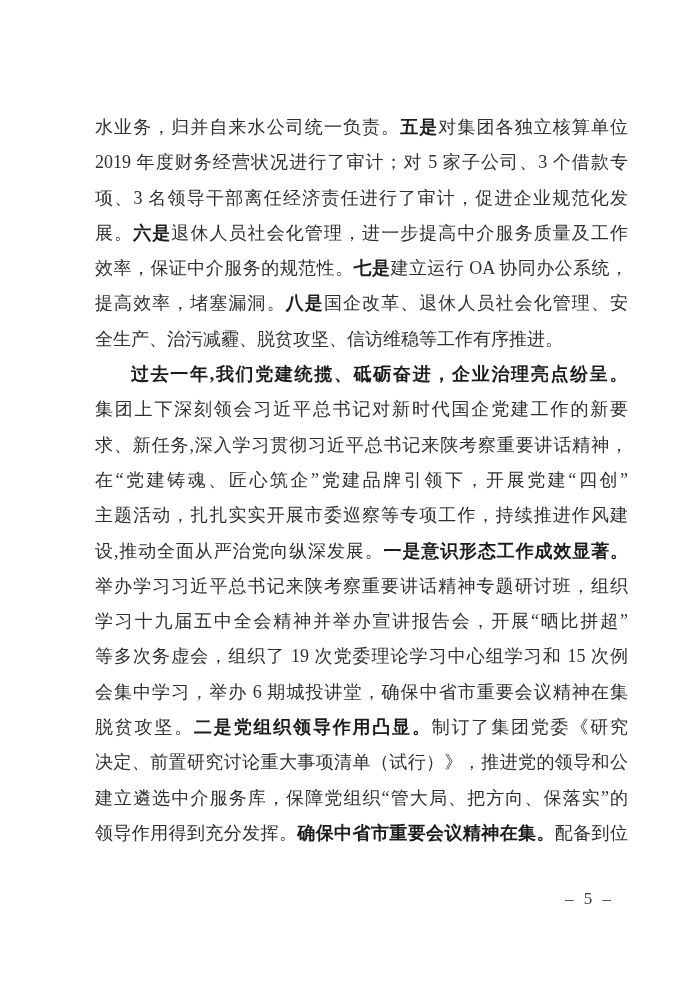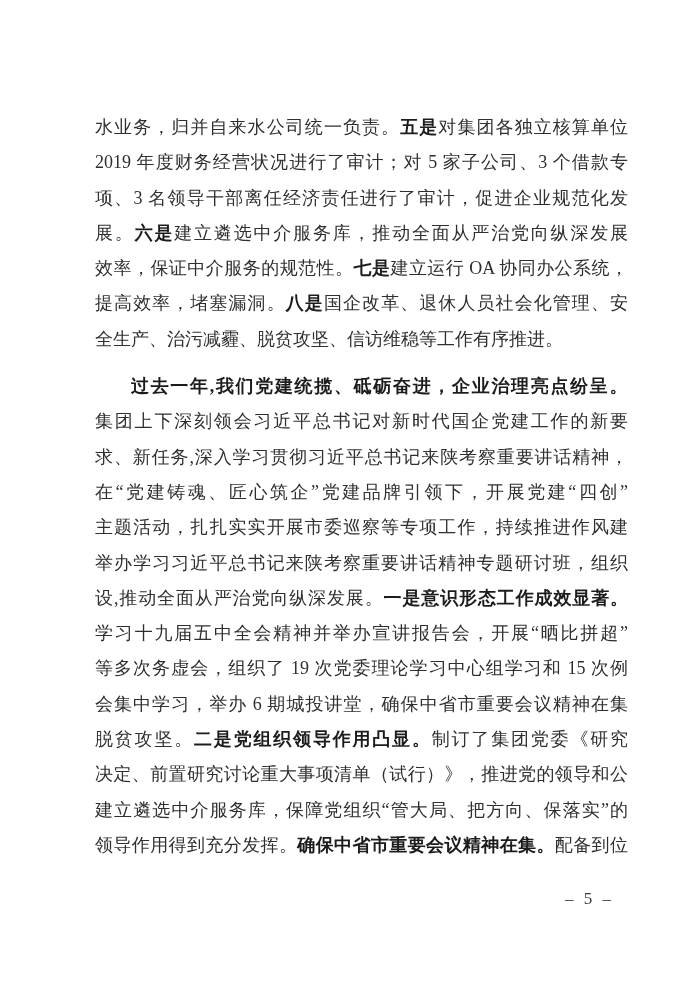--- a/index.html
+++ b/index.html
@@ -31,21 +31,20 @@
     text-align-last: justify;
     overflow: hidden;
   }
   .line.left {
     text-align: left;
     text-align-last: left;
     font-family: Liberation Serif, serif;
   }
   .line.indent {
     text-indent: 2em;
-    margin-top: 12px;
   }
   .line b {
     font-weight: 700;
     color: #1c1c1c;
   }
   .line.kai b {
     letter-spacing: 0.5px;
   }
   .page-num {
     position: absolute;
@@ -64,31 +63,31 @@
   }
 </style>
 </head>
 <body>
 
 <div class="page">
   <div class="doc-body">
       <div class="line"><span>水业务，归并自来水公司统一负责。</span><b>五是</b><span>对集团各独立核算单位</span></div>
       <div class="line"><span>2019 年度财务经营状况进行了审计；对 5 家子公司、3 个借款专</span></div>
       <div class="line"><span>项、3 名领导干部离任经济责任进行了审计，促进企业规范化发</span></div>
-      <div class="line"><span>展。</span><b>六是</b><span>建立遴选中介服务库，推动全面从严治党向纵深发展</span></div>
+      <div class="line"><span>展。</span><b>六是</b><span>退休人员社会化管理，进一步提高中介服务质量及工作</span></div>
       <div class="line"><span>效率，保证中介服务的规范性。</span><b>七是</b><span>建立运行 OA 协同办公系统，</span></div>
       <div class="line"><span>提高效率，堵塞漏洞。</span><b>八是</b><span>国企改革、退休人员社会化管理、安</span></div>
       <div class="line left"><span>全生产、治污减霾、脱贫攻坚、信访维稳等工作有序推进。</span></div>
       <div class="line indent kai"><b>过去一年,我们党建统揽、砥砺奋进，企业治理亮点纷呈。</b></div>
       <div class="line"><span>集团上下深刻领会习近平总书记对新时代国企党建工作的新要</span></div>
       <div class="line"><span>求、新任务,深入学习贯彻习近平总书记来陕考察重要讲话精神，</span></div>
       <div class="line"><span>在“党建铸魂、匠心筑企”党建品牌引领下，开展党建“四创”</span></div>
       <div class="line"><span>主题活动，扎扎实实开展市委巡察等专项工作，持续推进作风建</span></div>
+      <div class="line"><span>设,推动全面从严治党向纵深发展。</span><b>一是意识形态工作成效显著。</b></div>
       <div class="line"><span>举办学习习近平总书记来陕考察重要讲话精神专题研讨班，组织</span></div>
-      <div class="line"><span>设,推动全面从严治党向纵深发展。</span><b>一是意识形态工作成效显著。</b></div>
       <div class="line"><span>学习十九届五中全会精神并举办宣讲报告会，开展“晒比拼超”</span></div>
       <div class="line"><span>等多次务虚会，组织了 19 次党委理论学习中心组学习和 15 次例</span></div>
       <div class="line"><span>会集中学习，举办 6 期城投讲堂，确保中省市重要会议精神在集</span></div>
       <div class="line"><span>脱贫攻坚。</span><b>二是党组织领导作用凸显。</b><span>制订了集团党委《研究</span></div>
       <div class="line"><span>决定、前置研究讨论重大事项清单（试行）》，推进党的领导和公</span></div>
       <div class="line"><span>建立遴选中介服务库，保障党组织“管大局、把方向、保落实”的</span></div>
       <div class="line"><span>领导作用得到充分发挥。</span><b>确保中省市重要会议精神在集。</b><span>配备到位</span></div>
     </div>
   <div class="page-num">– 5 –</div>
 </div>

